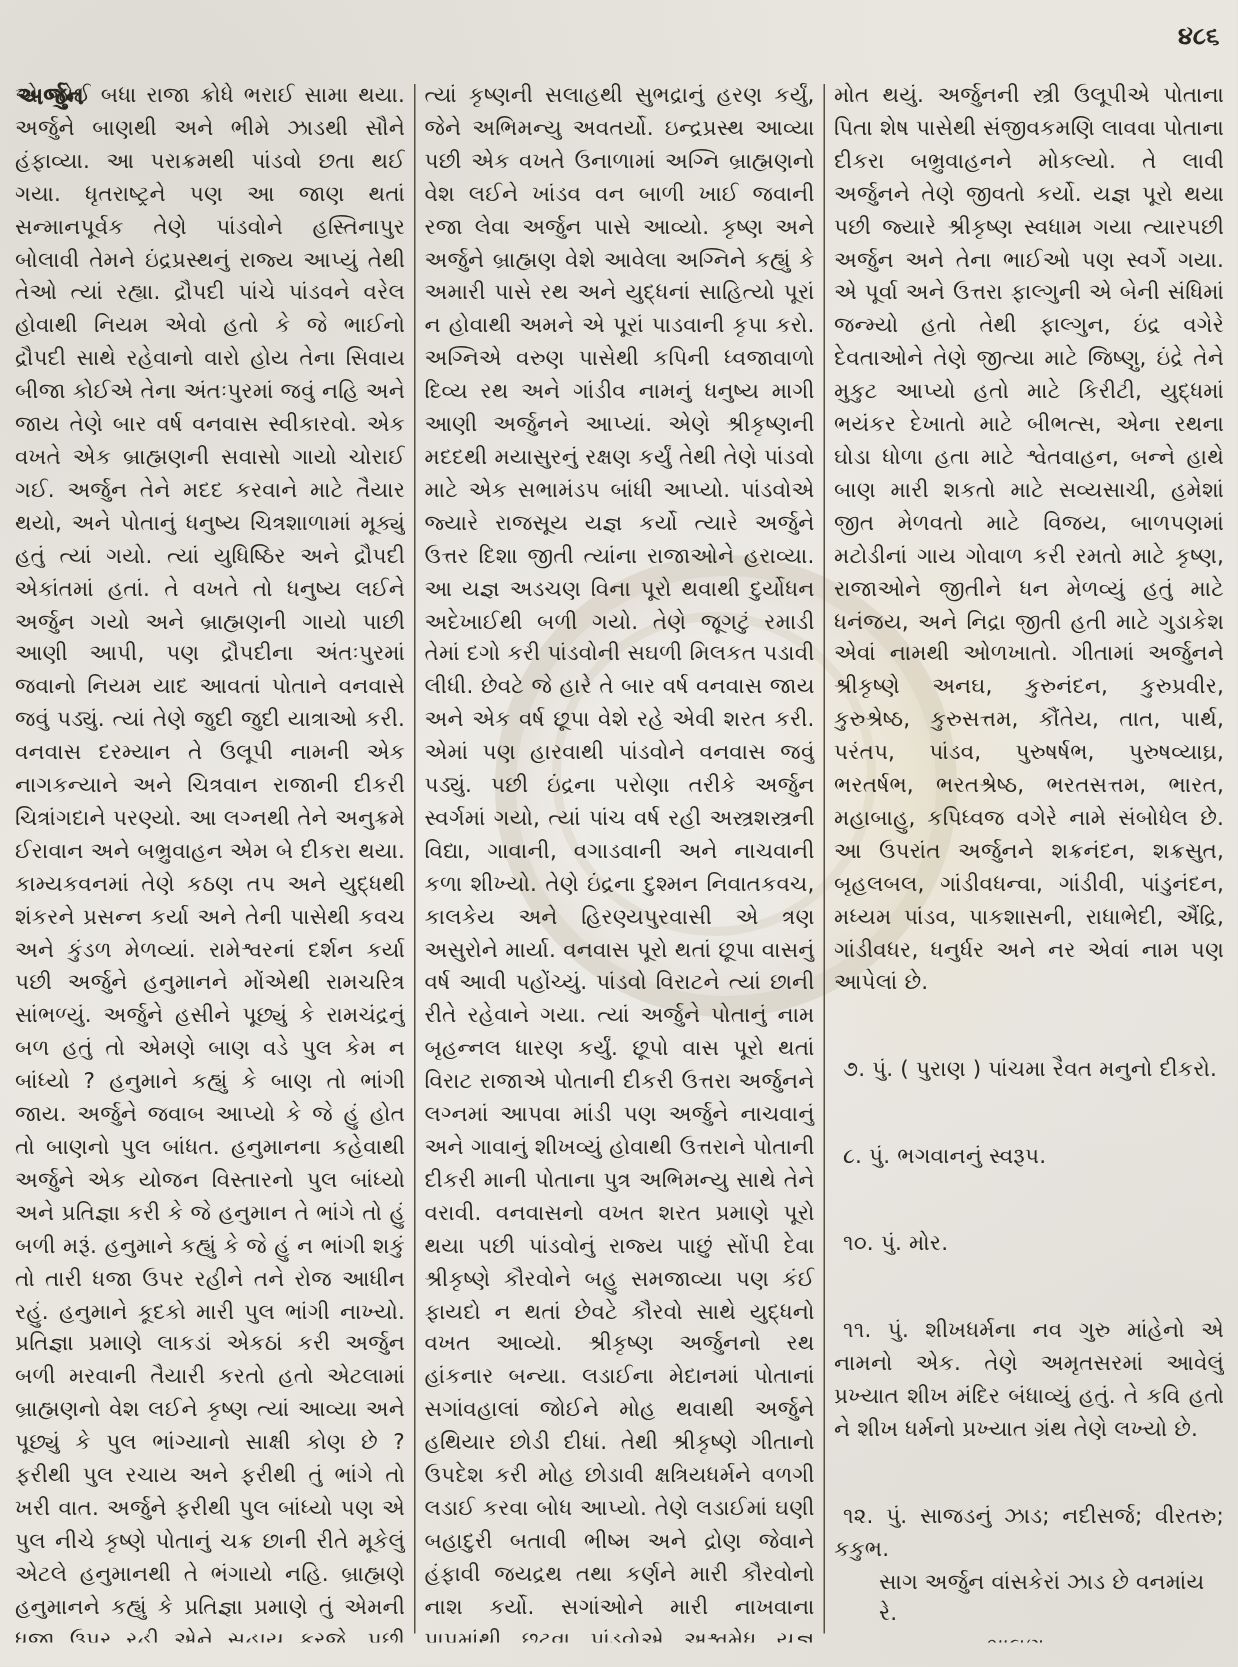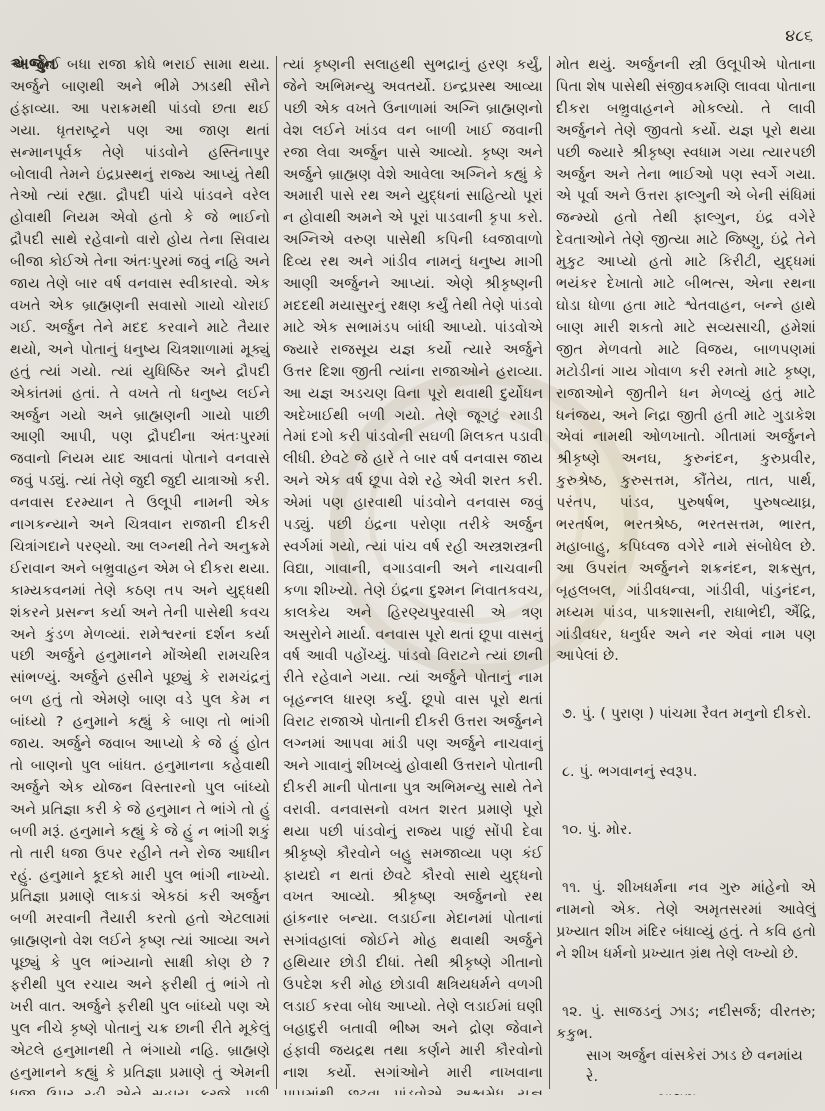--- a/index.html
+++ b/index.html
@@ -40,21 +40,21 @@
     background:radial-gradient(ellipse at center, rgba(235,220,170,0.28), rgba(0,0,0,0) 65%);
   }
   .header{
     position:absolute;
     top:14px;left:12px;right:12px;height:26px;
     font-weight:bold;
     font-size:16px;
   }
   .header .hw{position:absolute;left:0;top:0;margin-top:40px;}
   .header .ht{position:absolute;left:0;right:0;top:0;text-align:center;}
-  .header .hp{position:absolute;right:0;top:12px;font-weight:normal;}
+  .header .hp{position:absolute;right:0;top:0;font-weight:bold;}
   .columns{
     position:absolute;
     top:54px;left:10px;right:9px;bottom:16px;
     display:flex;
   }
   .col{
     width:260px;
     height:100%;
     overflow:hidden;
     font-size:14.4px;

